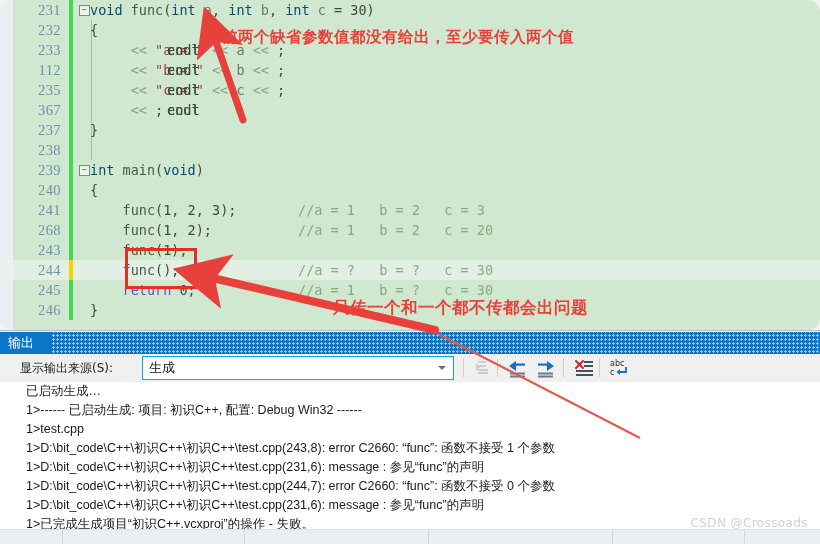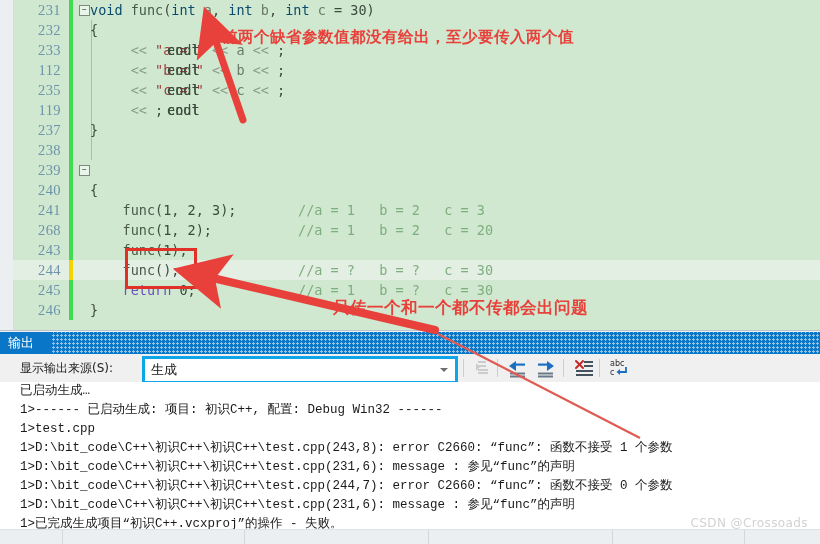--- a/index.html
+++ b/index.html
@@ -7,21 +7,21 @@
     width:820px;height:544px;overflow:hidden;
     background:#ffffff;
     font-family:"Liberation Sans","DejaVu Sans",sans-serif;
     -webkit-font-smoothing:antialiased;
   }
   #app{position:relative;width:820px;height:544px;overflow:hidden;background:#f3f3f3;}
 
   
   .editor{
     position:absolute;left:0;top:0;width:820px;height:330px;
-    background:#cfe8cf;overflow:hidden;
+    background:#cfe8cf;overflow:hidden;border-radius:12px;
   }
   .editor-left-pad{
     position:absolute;left:0;top:0;width:13px;height:330px;
     background:#eceff2;border-right:1px solid #d8dce0;
   }
   .code-rows{position:absolute;left:13px;top:0;width:807px;height:330px;}
   .row{
     position:relative;height:20px;line-height:20px;white-space:pre;
     font-family:"DejaVu Sans Mono","Liberation Mono",monospace;
     font-size:13.5px;
@@ -96,21 +96,21 @@
     position:absolute;left:0;top:23px;width:820px;height:28px;
     background:#f0f0f0;border-bottom:1px solid #dcdcdc;
   }
   .src-label{
     position:absolute;left:20px;top:5px;height:18px;line-height:18px;
     font-size:12px;color:#1b1b1b;
     font-family:"DejaVu Sans","Liberation Sans",sans-serif;white-space:nowrap;
   }
   .src-combo{
     position:absolute;left:142px;top:2px;width:310px;height:22px;
-    background:#ffffff;border:3px solid #0ea5e9;
+    background:#ffffff;border:1px solid #0ea5e9;
   }
   .src-combo .val{
     position:absolute;left:6px;top:2px;height:18px;line-height:18px;
     font-size:13px;color:#111;
     font-family:"DejaVu Sans","Liberation Sans",sans-serif;
   }
   .src-combo .arrow{
     position:absolute;right:7px;top:9px;width:0;height:0;
     border-left:4px solid transparent;border-right:4px solid transparent;
     border-top:4px solid #6e6e6e;
@@ -118,22 +118,22 @@
   .tb-sep{position:absolute;top:5px;width:1px;height:18px;background:#cdcdcd;}
   .tbbtn{position:absolute;top:2px;width:26px;height:24px;}
 
   
   .out-text{
     position:absolute;left:0;top:51px;width:820px;height:163px;
     background:#ffffff;overflow:hidden;
   }
   .out-line{
     height:19px;line-height:19px;white-space:pre;
-    font-family:Liberation Mono, monospace;
-    font-size:12.5px;color:#1a1a1a;padding-left:20px;
+    font-family:Liberation Sans, sans-serif;
+    font-size:12.5px;color:#1a1a1a;padding-left:26px;
   }
   .out-border-l{position:absolute;left:8px;top:51px;width:1px;height:163px;background:#c8c8c8;}
 
   
   .bottom-strip{
     position:absolute;left:0;bottom:0;width:820px;height:14px;background:#eceff2;
     border-top:1px solid #dfe3e7;
   }
   .bottom-strip i{position:absolute;top:0;width:1px;height:14px;background:#d3d8dd;}
   .watermark{
@@ -148,24 +148,24 @@
 <div id="app">
 
   <div class="editor">
     <div class="editor-left-pad"></div>
     <div class="code-rows" id="code-rows">
         <div class="row"><span class="gutter">231</span><span class="changebar"></span><span class="fold">−</span><span class="code"><span class="kw">void</span> <span class="fn">func</span>(<span class="kw">int</span> <span class="id">a</span>, <span class="kw">int</span> <span class="id">b</span>, <span class="kw">int</span> <span class="id">c</span> = <span class="num">30</span>)</span></div>
         <div class="row"><span class="gutter">232</span><span class="changebar"></span><span class="indentline"></span><span class="code">{</span></div>
         <div class="row"><span class="gutter">233</span><span class="changebar"></span><span class="indentline"></span><span class="code">    <span class="code">cout</span> <span class="op">&lt;&lt;</span> <span class="str">"a = "</span> <span class="op">&lt;&lt;</span> <span class="id">a</span> <span class="op">&lt;&lt;</span> <span class="code">endl</span>;</span></div>
         <div class="row"><span class="gutter">112</span><span class="changebar"></span><span class="indentline"></span><span class="code">    <span class="code">cout</span> <span class="op">&lt;&lt;</span> <span class="str">"b = "</span> <span class="op">&lt;&lt;</span> <span class="id">b</span> <span class="op">&lt;&lt;</span> <span class="code">endl</span>;</span></div>
         <div class="row"><span class="gutter">235</span><span class="changebar"></span><span class="indentline"></span><span class="code">    <span class="code">cout</span> <span class="op">&lt;&lt;</span> <span class="str">"c = "</span> <span class="op">&lt;&lt;</span> <span class="id">c</span> <span class="op">&lt;&lt;</span> <span class="code">endl</span>;</span></div>
-        <div class="row"><span class="gutter">119</span><span class="changebar"></span><span class="indentline"></span><span class="code">    <span class="code">cout</span> <span class="op">&lt;&lt;</span> <span class="code">endl</span>;</span></div>
+        <div class="row"><span class="gutter">367</span><span class="changebar"></span><span class="indentline"></span><span class="code">    <span class="code">cout</span> <span class="op">&lt;&lt;</span> <span class="code">endl</span>;</span></div>
         <div class="row"><span class="gutter">237</span><span class="changebar"></span><span class="indentline"></span><span class="code">}</span></div>
         <div class="row"><span class="gutter">238</span><span class="changebar"></span><span class="indentline"></span><span class="code"></span></div>
-        <div class="row"><span class="gutter">239</span><span class="changebar"></span><span class="fold">−</span></div>
+        <div class="row"><span class="gutter">239</span><span class="changebar"></span><span class="fold">−</span><span class="code"><span class="kw">int</span> <span class="fn">main</span>(<span class="kw">void</span>)</span></div>
         <div class="row"><span class="gutter">240</span><span class="changebar"></span><span class="code">{</span></div>
         <div class="row"><span class="gutter">241</span><span class="changebar"></span><span class="code">    <span class="fn">func</span>(<span class="num">1</span>, <span class="num">2</span>, <span class="num">3</span>);</span><span class="cmtcol" style="left: 285px;">//a = 1   b = 2   c = 3</span></div>
         <div class="row"><span class="gutter">268</span><span class="changebar"></span><span class="code">    <span class="fn">func</span>(<span class="num">1</span>, <span class="num">2</span>);</span><span class="cmtcol" style="left: 285px;">//a = 1   b = 2   c = 20</span></div>
         <div class="row"><span class="gutter">243</span><span class="changebar"></span><span class="code">    <span class="fn">func</span>(<span class="num">1</span>);</span><span class="cmtcol" style="left: 285px; margin-top: 40px;">//a = 1   b = ?   c = 30</span></div>
         <div class="row sel"><span class="gutter">244</span><span class="changebar mod"></span><span class="code">    <span class="fn">func</span>();</span><span class="cmtcol" style="left: 285px;">//a = ?   b = ?   c = 30</span></div>
         <div class="row"><span class="gutter">245</span><span class="changebar"></span><span class="code">    <span class="ret">return</span> <span class="num">0</span>;</span></div>
         <div class="row"><span class="gutter">246</span><span class="changebar"></span><span class="code">}</span></div>
       </div>
 
     <div class="ann ann-top">前两个缺省参数值都没有给出，至少要传入两个值</div>

